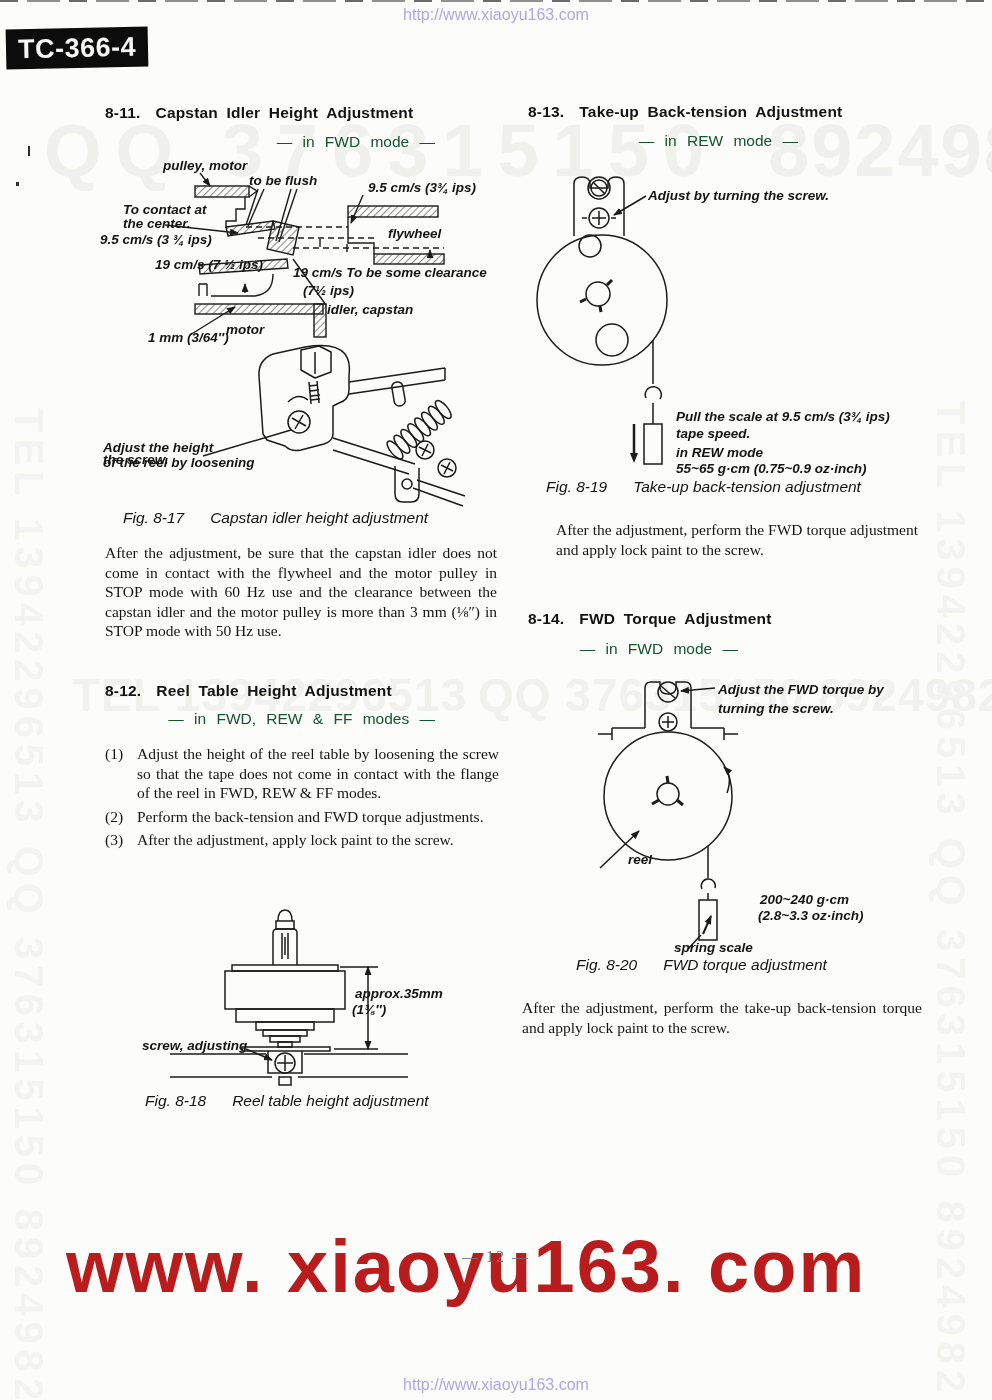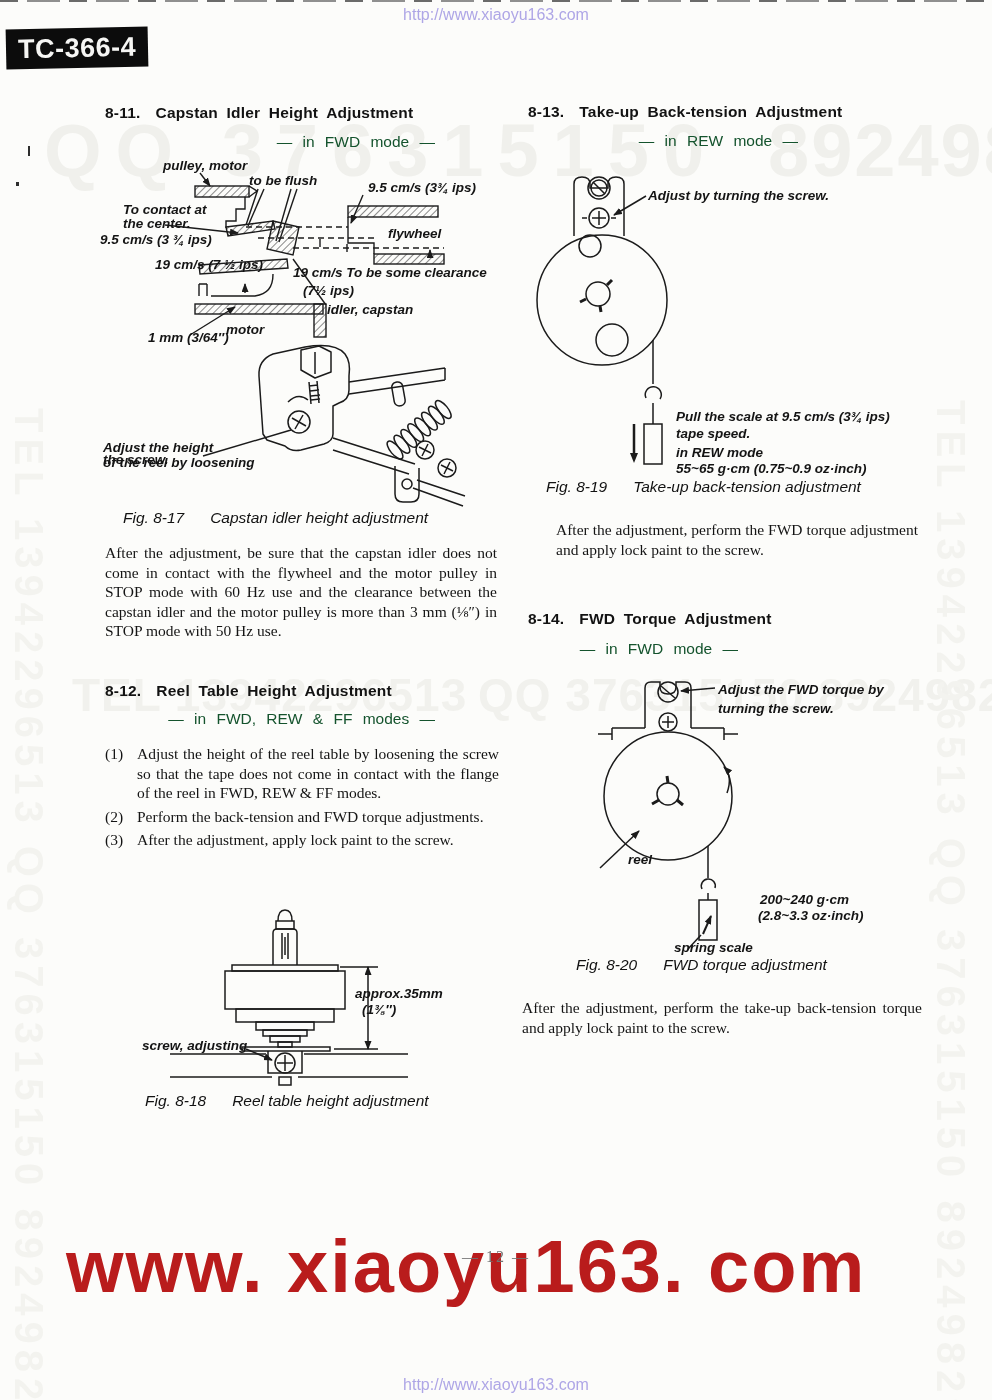--- a/index.html
+++ b/index.html
@@ -208,21 +208,21 @@
       <path d="M30,151 H126 M164,151 H268 M30,174 H132 M158,174 H268"></path>
       <rect x="139" y="174" width="12" height="8"></rect>
       <path d="M200,64 H238 M194,146 H238"></path>
       <line x1="228" y1="70" x2="228" y2="64" marker-end="url(#f3a)"></line>
       <line x1="228" y1="140" x2="228" y2="146" marker-end="url(#f3a)"></line>
       <line x1="228" y1="64" x2="228" y2="146"></line>
       <line x1="106" y1="146" x2="132" y2="157" marker-end="url(#f3a)"></line>
     </g>
   </svg>
   <div class="lbl" style="left:355px; top:986px;">approx.35mm</div>
-  <div class="lbl" style="left:362px; top:1002px;">(1⅜″)</div>
+  <div class="lbl" style="left:352px; top:1002px;">(1⅜″)</div>
   <div class="lbl" style="left:142px; top:1038px;">screw, adjusting</div>
   <div class="cap" style="left:145px; top:1092px;">
     <span class="cnum">Fig. 8-18</span><span>Reel table height adjustment</span>
   </div>
 
   <div class="h" style="left:528px; top:103px;">
     <span class="num">8-13.</span><span>Take-up Back-tension Adjustment</span>
   </div>
   <div class="mode" style="left:528px; top:132px; width:270px;">— in REW mode —</div>
 

